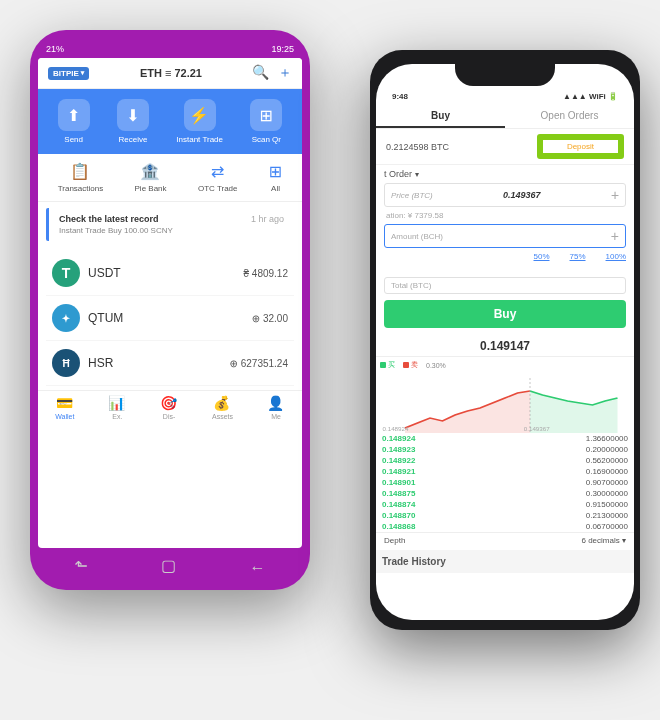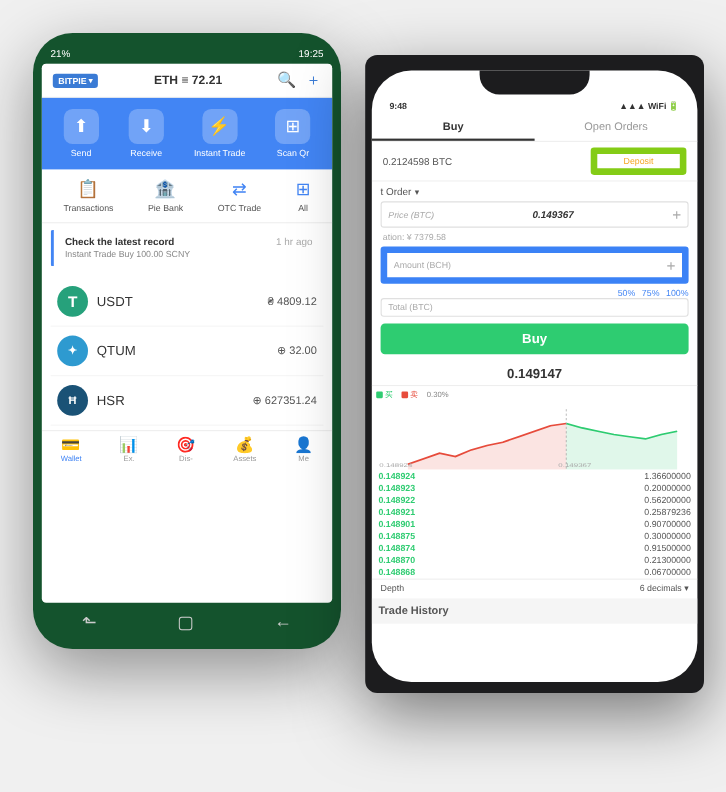--- a/index.html
+++ b/index.html
@@ -23,21 +23,21 @@
       justify-content: center;
     }
 
     
     .android-phone {
       position: absolute;
       left: 20px;
       top: 20px;
       width: 280px;
       height: 560px;
-      background: #14532d;
+      background: #a21caf;
       border-radius: 36px;
       box-shadow: 0 20px 60px rgba(0,0,0,0.4);
       padding: 12px 8px;
       z-index: 1;
     }
     .android-phone .top-bar {
       display: flex;
       justify-content: space-between;
       align-items: center;
       padding: 2px 8px 4px 8px;
@@ -193,24 +193,24 @@
       gap: 2px;
     }
     .tab-item.active { color: #4285f4; }
     .tab-icon { font-size: 14px; }
 
     
     .iphone {
       position: absolute;
       right: 10px;
       top: 40px;
-      width: 308px;
+      width: 270px;
       height: 580px;
       background: #1c1c1e;
-      border-radius: 11px;
+      border-radius: 32px;
       box-shadow: 0 20px 60px rgba(0,0,0,0.5);
       padding: 14px 6px 10px;
       z-index: 2;
     }
     .iphone-notch {
       position: absolute;
       top: 14px;
       left: 50%;
       transform: translateX(-50%);
       width: 100px;
@@ -312,34 +312,35 @@
       justify-content: space-between;
       font-style: italic;
     }
     .input-label { color: #aaa; font-size: 8px; }
     .input-value { color: #333; font-weight: 600; }
     .input-plus { color: #aaa; font-size: 14px; }
     .estimate-row { font-size: 8px; color: #aaa; margin-bottom: 4px; padding: 0 2px; }
     .amount-row {
       display: flex;
       align-items: center;
-      border: 6px solid #3b82f6;
+      border: 1px solid #3b82f6;
       border-radius: 3px;
       margin-bottom: 4px;
       padding: 3px 6px;
       font-size: 9px;
       justify-content: space-between;
     }
     .percent-row {
       display: flex;
       justify-content: flex-end;
-      gap: 6px;
-      margin-bottom: 0;
+      gap: 20px;
+      margin-bottom: 16px;
       font-size: 8px;
       color: #4285f4;
+      text-decoration: underline;
     }
     .total-row {
       display: flex;
       align-items: center;
       border: 1px solid #e0e0e0;
       border-radius: 3px;
       margin-bottom: 6px;
       padding: 3px 6px;
       font-size: 9px;
     }
@@ -622,21 +623,21 @@
         <div class="ob-row">
           <span class="ob-price-buy">0.148923</span>
           <span class="ob-amount">0.20000000</span>
         </div>
         <div class="ob-row">
           <span class="ob-price-buy">0.148922</span>
           <span class="ob-amount">0.56200000</span>
         </div>
         <div class="ob-row">
           <span class="ob-price-buy">0.148921</span>
-          <span class="ob-amount">0.25879236</span>
+          <span class="ob-amount">0.16900000</span>
         </div>
         <div class="ob-row">
           <span class="ob-price-buy">0.148901</span>
           <span class="ob-amount">0.90700000</span>
         </div>
         <div class="ob-row">
           <span class="ob-price-buy">0.148875</span>
           <span class="ob-amount">0.30000000</span>
         </div>
         <div class="ob-row">

